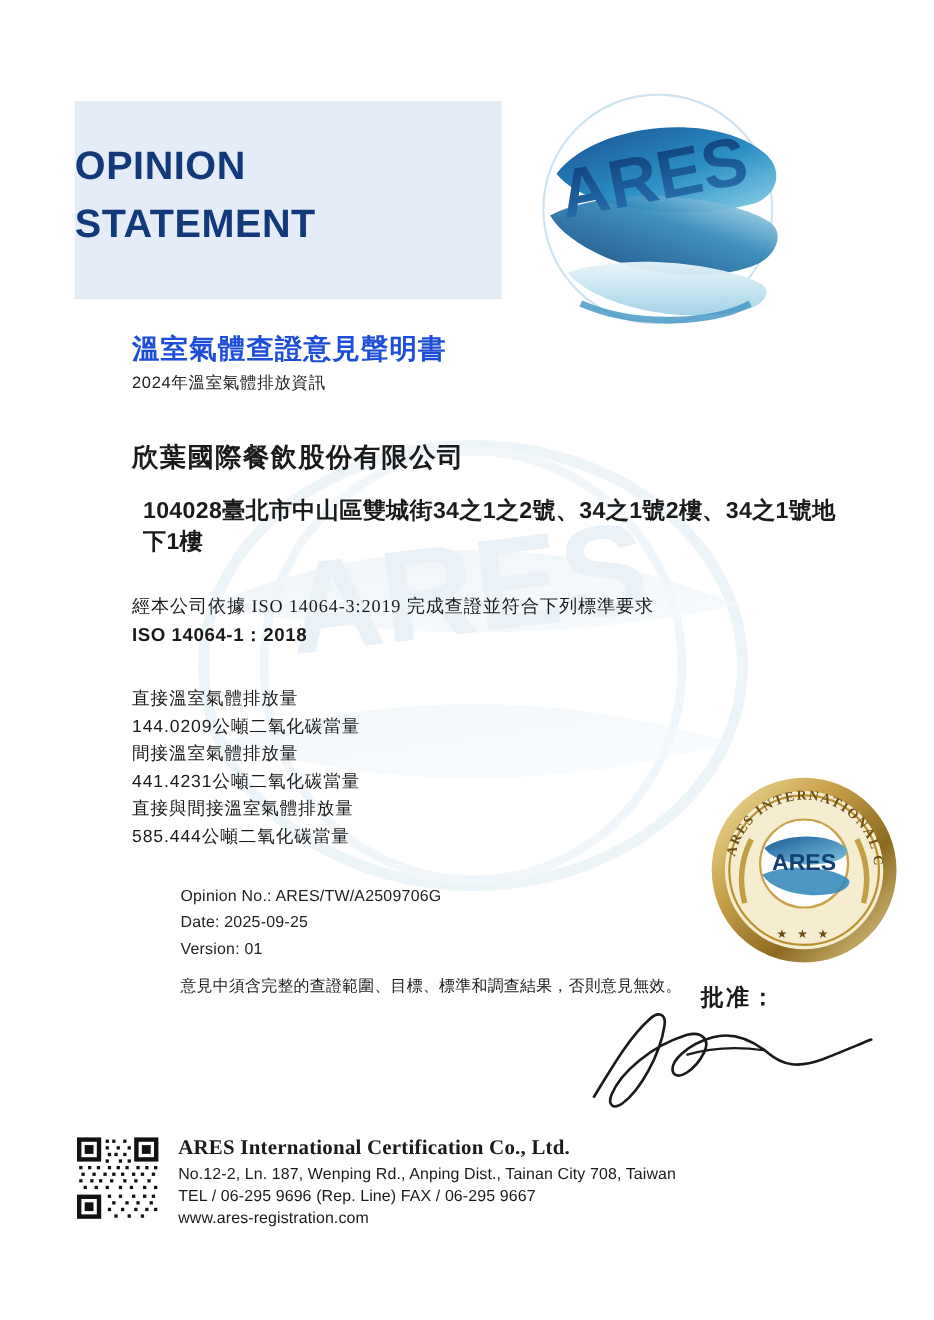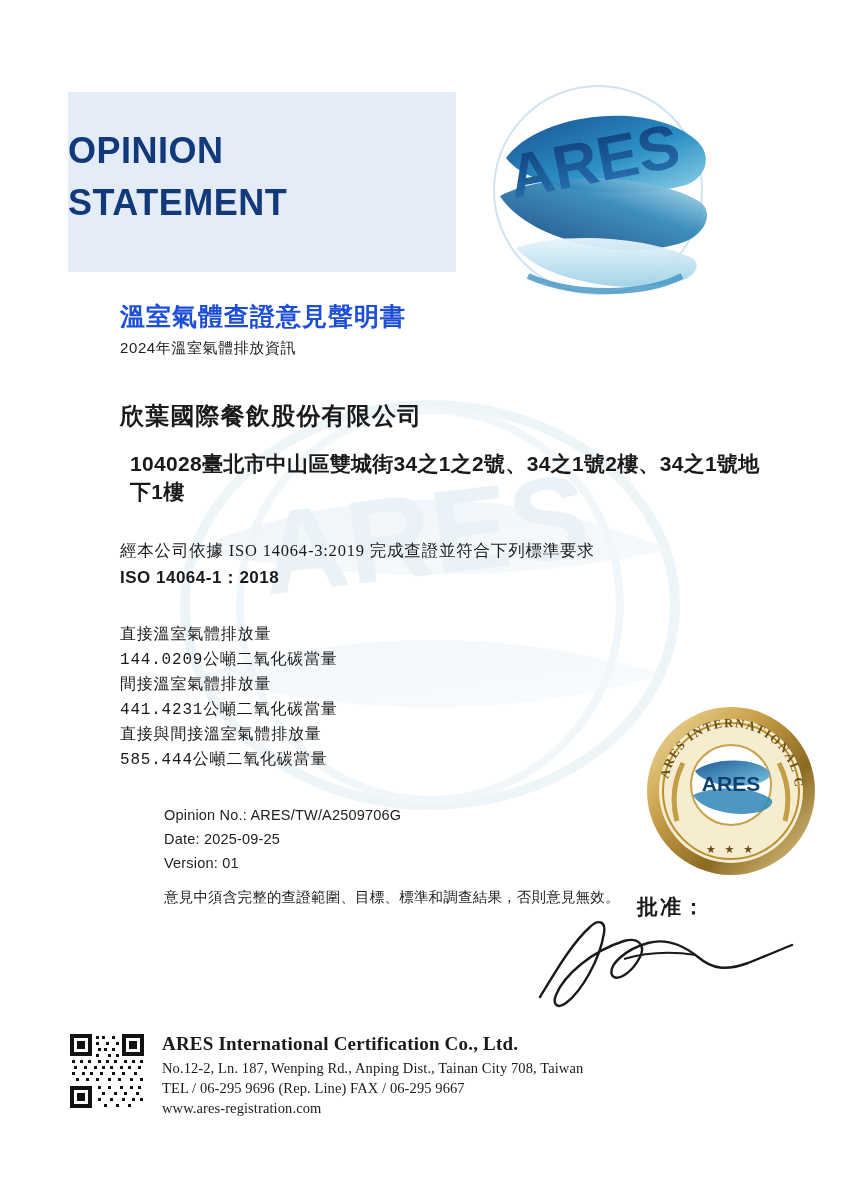--- a/index.html
+++ b/index.html
@@ -105,21 +105,21 @@
     font-weight: bold;
     font-size: 17px;
     letter-spacing: 0.5px;
     margin: 0 0 34px 0;
   }
 
   .emissions {
     margin: 0 0 30px 0;
   }
   .emissions div {
-    font-family: Liberation Mono, monospace;
+    font-family: Liberation Sans, sans-serif;
     font-size: 16px;
     line-height: 25px;
     letter-spacing: 0.8px;
   }
 
   .meta div {
     font-family: "Liberation Sans", sans-serif;
     font-size: 14.5px;
     line-height: 24px;
     letter-spacing: 0.2px;
@@ -176,21 +176,21 @@
     width: 620px;
   }
   .footer .f-name {
     font-family: "Liberation Serif", serif;
     font-weight: bold;
     font-size: 19px;
     letter-spacing: 0.2px;
     margin-bottom: 3px;
   }
   .footer .f-line {
-    font-family: Liberation Serif, serif;
+    font-family: Liberation Sans, sans-serif;
     font-size: 14.5px;
     line-height: 20px;
     letter-spacing: 0.1px;
   }
 </style>
 </head>
 <body>
 
 <div class="watermark">
   <svg viewBox="0 0 620 420" width="620" height="420">

